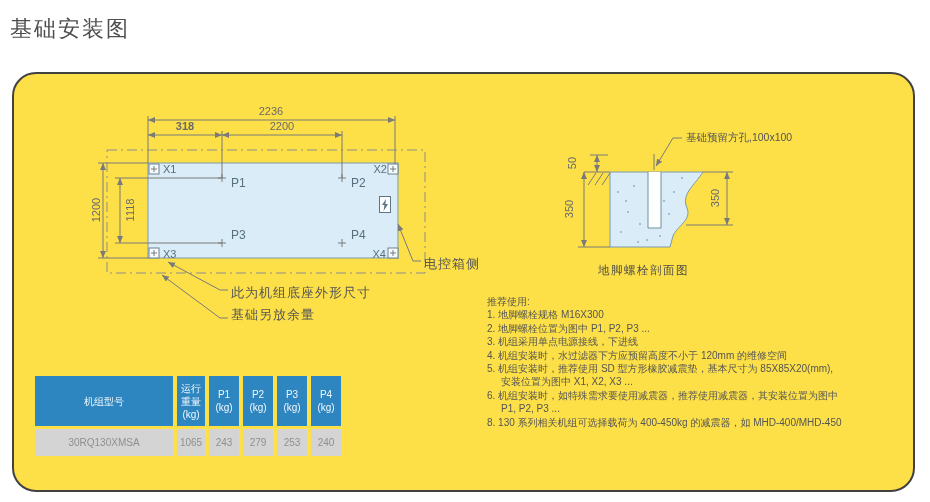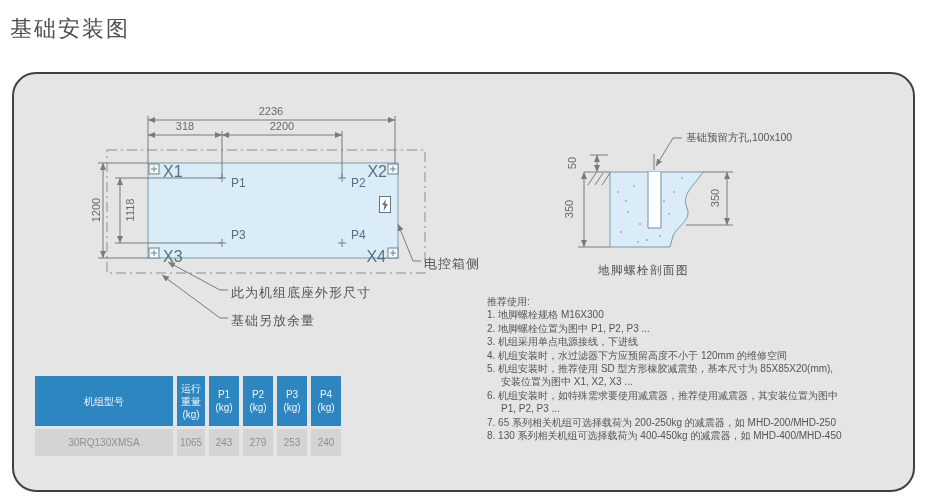--- a/index.html
+++ b/index.html
@@ -1,24 +1,24 @@
 <!DOCTYPE html>
 <html><head>
 <meta charset="utf-8">
 <style>
   html,body{margin:0;padding:0;background:#ffffff;}
   body{width:930px;height:502px;position:relative;font-family:"Liberation Sans",sans-serif;overflow:hidden;}
   .page-title{position:absolute;left:10px;top:14px;font-size:22px;font-weight:normal;color:#4e4e4e;letter-spacing:2px;}
-  .frame{position:absolute;left:12px;top:72px;width:899px;height:416px;border:2px solid #414141;border-radius:24px;background:#e5e5e5;}
+  .frame{position:absolute;left:12px;top:72px;width:899px;height:416px;border:2px solid #414141;border-radius:24px;background:#fde047;}
   .frame .abs{position:absolute;}
   svg.overlay{position:absolute;left:0;top:0;width:897px;height:412px;}
   .dimlab{position:absolute;font-size:11px;color:#6a6a6a;text-align:center;}
   .rot{transform:rotate(-90deg);transform-origin:center center;}
   .ptlab{position:absolute;font-size:12px;color:#57707e;}
-  .xlab{position:absolute;font-size:16px;color:#57707e;}
+  .xlab{position:absolute;font-size:11px;color:#57707e;}
   .calloutlab{position:absolute;font-size:13px;color:#555555;letter-spacing:1px;}
   .holelab{position:absolute;font-size:10.5px;color:#555555;}
   .caption{position:absolute;font-size:11.5px;color:#4c4c4c;letter-spacing:1.5px;}
   .ebox{position:absolute;left:365px;top:122px;width:12px;height:17px;background:#fbfdfe;border:1px solid #5f7584;box-sizing:border-box;display:flex;align-items:center;justify-content:center;}
   .tech{position:absolute;left:473px;top:221px;width:424px;font-size:10px;line-height:13.4px;color:#555555;}
   .tech .indent{padding-left:14px;}
   .tbl{position:absolute;left:21px;top:302px;}
   .tbl-row{display:flex;gap:4px;}
   .tbl-row + .tbl-row{margin-top:3px;}
   .cell{display:flex;align-items:center;justify-content:center;text-align:center;box-sizing:border-box;}
@@ -171,56 +171,55 @@
       </g>
   </svg>
 
   <div class="ebox">
     <svg width="8" height="12" viewBox="0 0 8 12">
       <polygon points="5,0 1,6 3.4,6 2.6,12 7,5 4.4,5" fill="#5f7584"></polygon>
     </svg>
   </div>
 
   <div class="dimlab abs" style="left:227px;top:31px;width:60px;">2236</div>
-  <div class="dimlab abs" style="left:146px;top:46px;width:50px;">318</div>
+  <div class="dimlab abs" style="left:146px;top:46px;width:50px;font-weight:bold;">318</div>
   <div class="dimlab abs" style="left:238px;top:46px;width:60px;">2200</div>
   <div class="dimlab rot abs" style="left:60px;top:130px;width:44px;">1200</div>
   <div class="dimlab rot abs" style="left:94px;top:130px;width:44px;">1118</div>
 
   <div class="xlab abs" style="left:149px;top:89px;">X1</div>
   <div class="xlab abs" style="left:351px;top:89px;width:22px;text-align:right;">X2</div>
   <div class="xlab abs" style="left:149px;top:174px;">X3</div>
   <div class="xlab abs" style="left:350px;top:174px;width:22px;text-align:right;">X4</div>
 
   <div class="ptlab abs" style="left:217px;top:102px;">P1</div>
   <div class="ptlab abs" style="left:337px;top:102px;">P2</div>
   <div class="ptlab abs" style="left:217px;top:154px;">P3</div>
   <div class="ptlab abs" style="left:337px;top:154px;">P4</div>
 
   <div class="calloutlab abs" style="left:410px;top:181px;">电控箱侧</div>
   <div class="calloutlab abs" style="left:217px;top:210px;">此为机组底座外形尺寸</div>
-  <div class="calloutlab abs" style="left:217px;top:238px;">基础另放余量</div>
+  <div class="calloutlab abs" style="left:217px;top:232px;">基础另放余量</div>
 
   <div class="holelab abs" style="left:672px;top:57px;">基础预留方孔,100x100</div>
   <div class="dimlab rot abs" style="left:543px;top:83px;width:30px;">50</div>
   <div class="dimlab rot abs" style="left:537px;top:129px;width:36px;">350</div>
   <div class="dimlab rot abs" style="left:683px;top:118px;width:36px;">350</div>
   <div class="caption abs" style="left:584px;top:189px;">地脚螺栓剖面图</div>
 
   <div class="tech">
     <div>推荐使用:</div>
     <div>1. 地脚螺栓规格 M16X300</div>
     <div>2. 地脚螺栓位置为图中 P1, P2, P3 ...</div>
     <div>3. 机组采用单点电源接线，下进线</div>
     <div>4. 机组安装时，水过滤器下方应预留高度不小于 120mm 的维修空间</div>
     <div>5. 机组安装时，推荐使用 SD 型方形橡胶减震垫，基本尺寸为 85X85X20(mm),</div>
     <div class="indent">安装位置为图中 X1, X2, X3 ...</div>
     <div>6. 机组安装时，如特殊需求要使用减震器，推荐使用减震器，其安装位置为图中</div>
     <div class="indent">P1, P2, P3 ...</div>
-    <div>7. 65 系列相关机组可选择载荷为 200-250kg 的减震器，如 MHD-200/MHD-250</div>
     <div>8. 130 系列相关机组可选择载荷为 400-450kg 的减震器，如 MHD-400/MHD-450</div>
   </div>
 
   <div class="tbl">
     <div class="tbl-row">
       <div class="cell h-cell c0">机组型号</div>
       <div class="cell h-cell c1">运行
 重量
 (kg)</div>
       <div class="cell h-cell c2">P1

